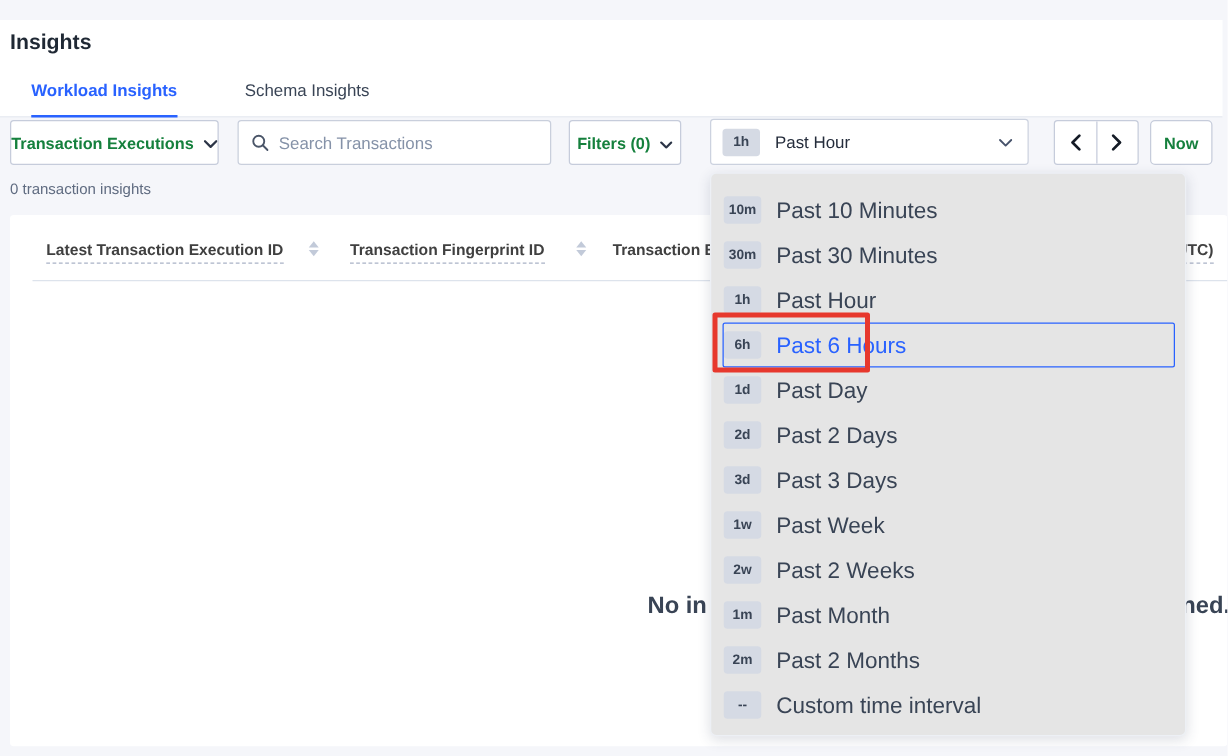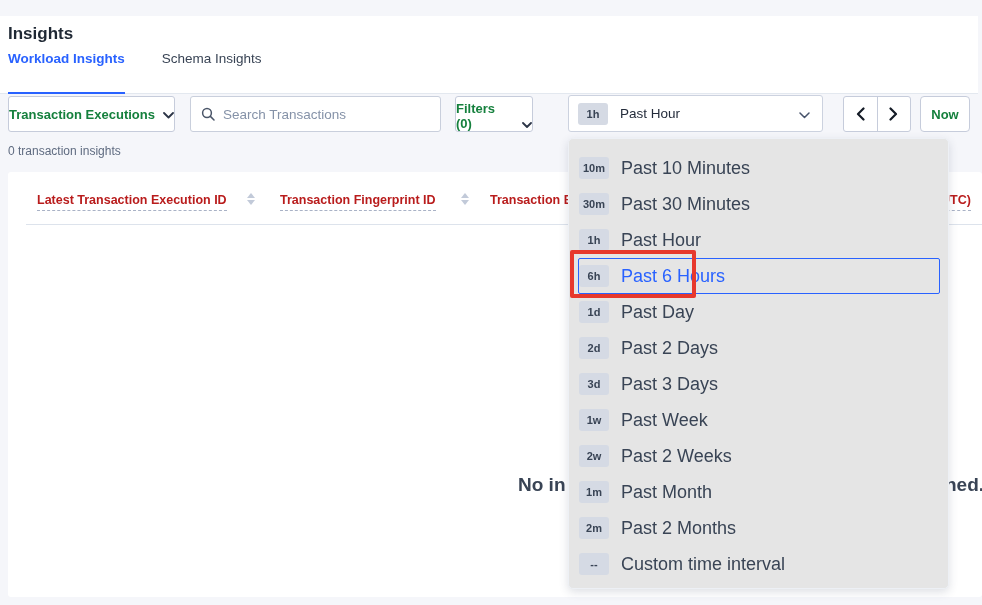--- a/index.html
+++ b/index.html
@@ -5,51 +5,51 @@
   * { margin:0; padding:0; box-sizing:border-box; }
   html,body { width:982px; height:605px; }
   body { font-family:"Liberation Sans", sans-serif; background:#f5f6fa; }
   .page { position:relative; width:982px; height:605px; overflow:hidden; background:#f5f6fa; }
 
   
   .page-header { position:absolute; left:0; top:16px; width:978px; height:78px; background:#ffffff; }
   .page-title { padding:8px 8px 0 8px; font-size:17px; font-weight:bold; color:#1f2834; }
   .tabs { position:absolute; left:0; bottom:0; width:100%; display:flex; gap:37px; padding-left:8px;
           border-bottom:1px solid #e3e8ef; }
-  .tab { font-size:13.5px; color:#394455; padding:0 0 26px 0; cursor:pointer; }
+  .tab { font-size:13.5px; color:#394455; padding:0 0 12px 0; cursor:pointer;margin-left:17px; }
   .tab.active { color:#2962ff; font-weight:bold; border-bottom:2px solid #2962ff; margin-bottom:-1px; }
 
   
   .btn { position:absolute; display:flex; align-items:center; justify-content:center; gap:8px;
          background:#fff; border:1px solid #c6ccdb; border-radius:3px; font-size:13px; font-weight:bold;
          color:#15803d; cursor:pointer; }
   .chev { display:inline-block; color:#2c3547; }
   .btn-type { left:8px; top:96px; width:167px; height:36px; }
   .search-box { position:absolute; left:190px; top:96px; width:251px; height:36px; background:#fff;
                 border:1px solid #c9cfdc; border-radius:3px; display:flex; align-items:center; padding:0 10px; gap:8px; }
   .search-box input { border:none; outline:none; flex:1; font-size:13.5px; color:#394455;
                       font-family:"Liberation Sans", sans-serif; background:transparent; }
   .search-box input::placeholder { color:#8592a8; }
-  .btn-filters { left:455px; top:96px; width:78px; height:36px;align-items:flex-end; }
+  .btn-filters { left:455px; top:96px; width:90px; height:36px; }
   .time-select { position:absolute; left:568px; top:95px; width:255px; height:37px; background:#fff;
                  border:1px solid #ccd2df; border-radius:3px; display:flex; align-items:center;
                  padding:0 12px 0 9px; gap:12px; cursor:pointer; }
   .interval-badge { min-width:30px; height:22px; padding:0 4px; background:#d5dae4; border-radius:3px;
                     display:flex; align-items:center; justify-content:center; font-size:11px; font-weight:bold; color:#394455; }
   .time-select .lbl { font-size:13.5px; color:#242c3b; flex:1; }
   .pager { position:absolute; left:843px; top:96px; width:68px; height:36px; background:#fff;
            border:1px solid #c6ccdb; border-radius:3px; display:flex; overflow:hidden; }
   .pager .half { flex:1; display:flex; align-items:center; justify-content:center; cursor:pointer; }
   .pager .half:first-child { border-right:1px solid #c6ccdb; }
   .btn-now { left:920px; top:96px; width:50px; height:36px; border-radius:4px; }
   .count-text { position:absolute; left:8px; top:144px; font-size:12px; color:#5f6b80; }
 
   
   .card { position:absolute; left:8px; top:172px; width:974px; height:425px; background:#fff; border-radius:3px; }
-  .thead-label { position:absolute; font-size:12.5px; font-weight:bold; color:#b91c1c; white-space:nowrap; z-index:2; }
+  .thead-label { position:absolute; font-size:12.5px; font-weight:bold; color:#404040; white-space:nowrap; z-index:2; }
   .thead-label .u { border-bottom:1px dashed #a9b2c6; padding-bottom:3px; }
   .clip { overflow:hidden; }
   .sort { position:absolute; z-index:2; display:flex; flex-direction:column; gap:2px; align-items:center; cursor:pointer; }
   .sort .up { width:0; height:0; border-left:4px solid transparent; border-right:4px solid transparent; border-bottom:5px solid #c2cad9; }
   .sort .dn { width:0; height:0; border-left:4px solid transparent; border-right:4px solid transparent; border-top:5px solid #c2cad9; }
   .thead-border { position:absolute; left:26px; top:224px; width:956px; border-top:1px solid #dde3ec; z-index:2; }
   .empty-frag { position:absolute; top:474px; font-size:19px; font-weight:bold; color:#394455; white-space:nowrap; z-index:2;text-align:center; }
   .frag-left { left:518px; }
   .frag-right { left:945px; }
 

